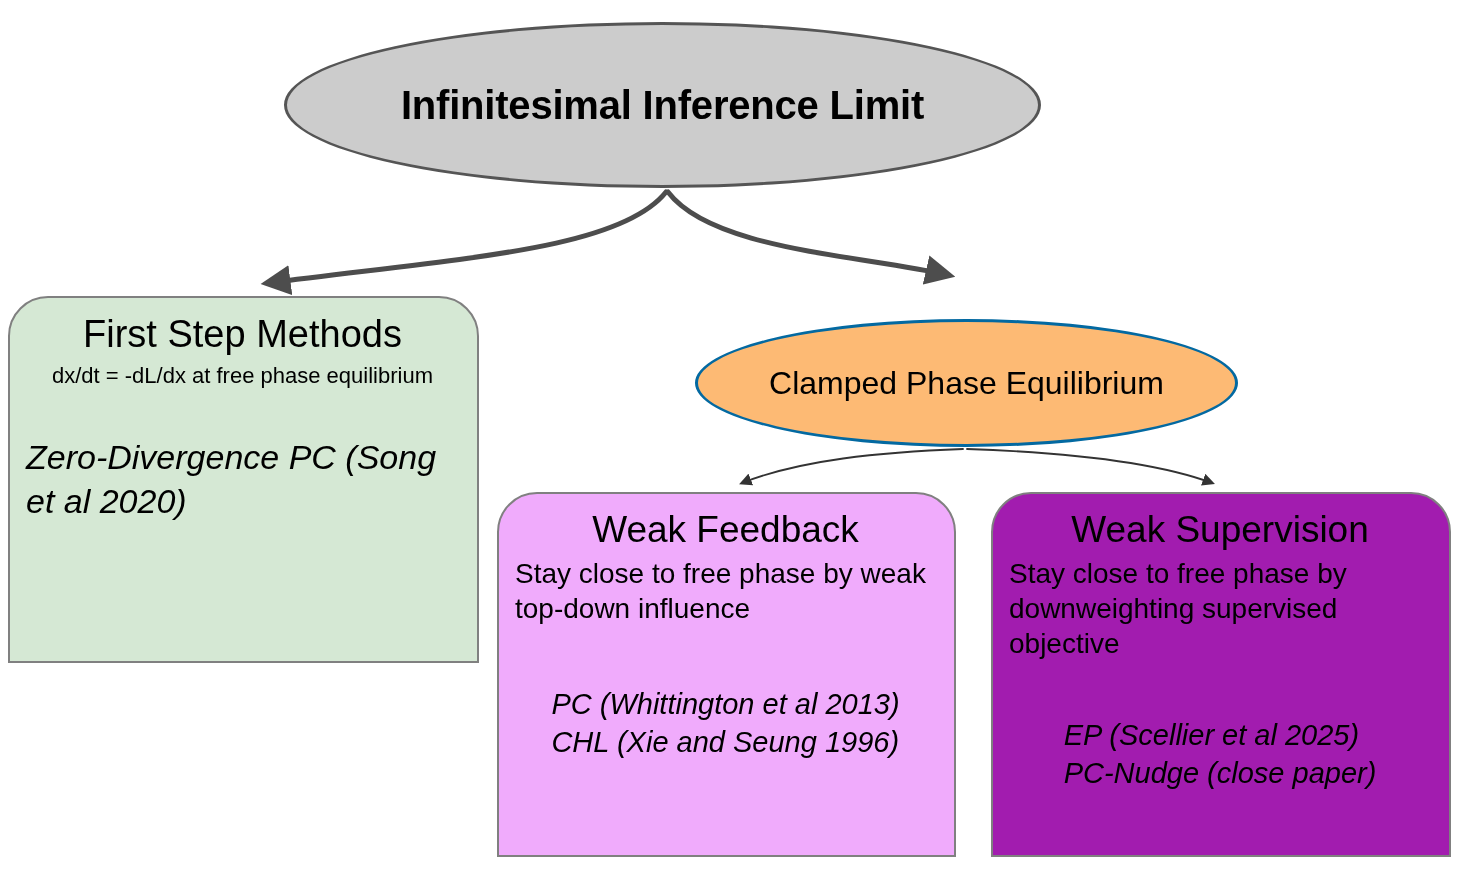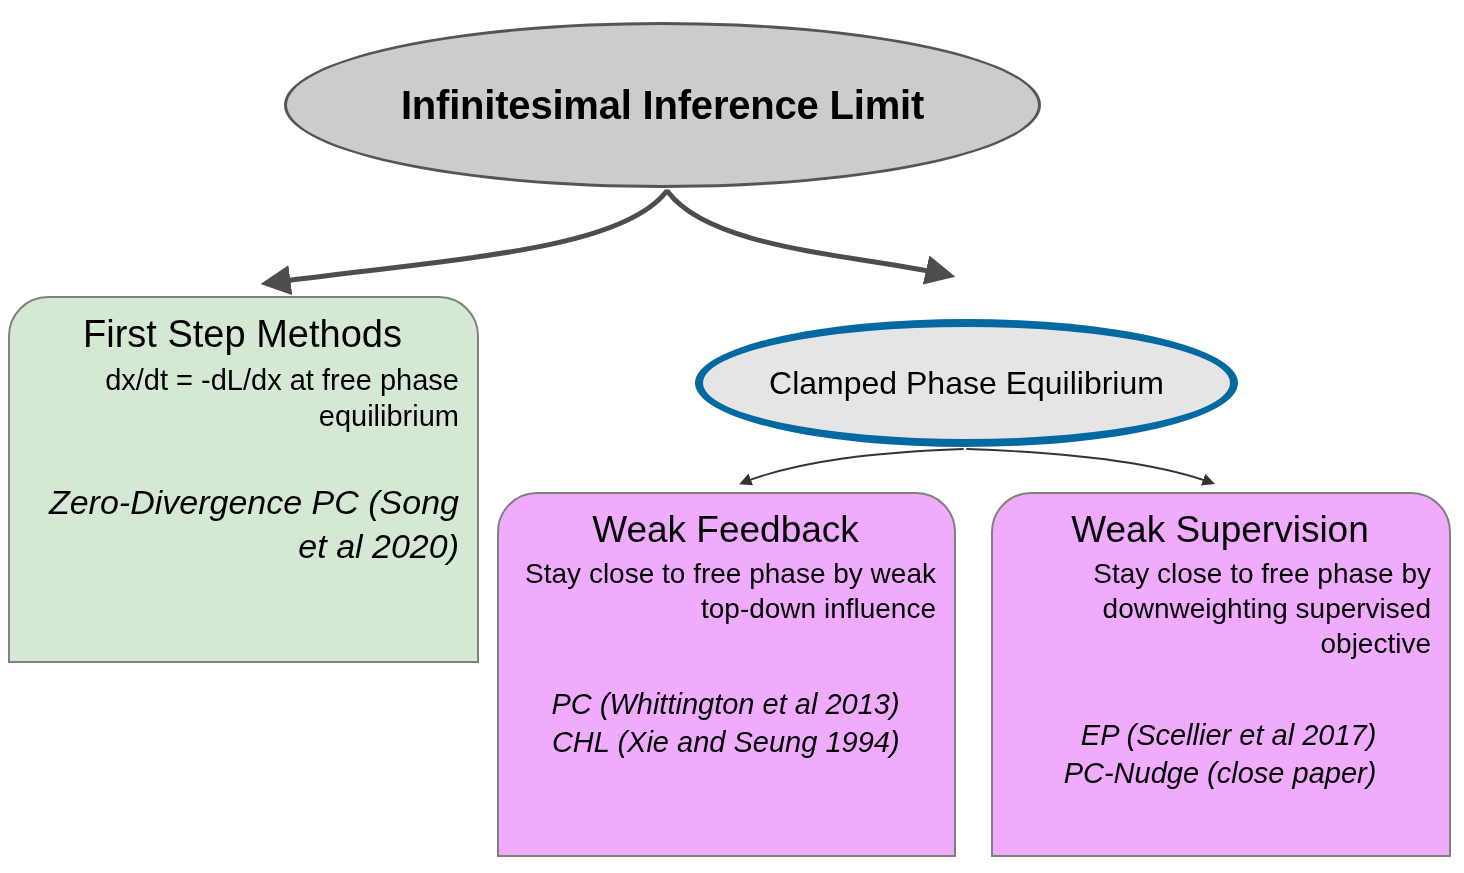--- a/index.html
+++ b/index.html
@@ -46,21 +46,21 @@
   .ellipse-node {
     border-radius: 50%;
     justify-content: center;
     text-align: center;
   }
 
   .box-node {
     
     border-radius: 40px 40px 0 0;
     padding: 14px 18px 0 16px;
-    text-align: right;
+    text-align: left;
   }
 
   
   #node-root {
     left: 284px;
     top: 22px;
     width: 757px;
     height: 166px;
     background: #cccccc;
     border: 3px solid #555555;
@@ -70,22 +70,22 @@
     font-weight: bold;
     line-height: 1.15;
     letter-spacing: -0.2px;
   }
 
   #node-clamped {
     left: 695px;
     top: 319px;
     width: 543px;
     height: 128px;
-    background: #e5e5e5;
-    border: 8px solid #0369a1;
+    background: #fdba74;
+    border: 3px solid #0369a1;
     align-items: center;
   }
   #node-clamped .node-title {
     font-size: 32px;
     font-weight: normal;
     line-height: 1.2;
   }
 
   #node-first-step {
     left: 8px;
@@ -104,21 +104,21 @@
     height: 365px;
     background: #f0abfc;
     border: 2px solid #808080;
   }
 
   #node-weak-supervision {
     left: 991px;
     top: 492px;
     width: 460px;
     height: 365px;
-    background: #f0abfc;
+    background: #a21caf;
     border: 2px solid #808080;
   }
 
   .box-node .node-title {
     font-size: 37px;
     font-weight: normal;
     line-height: 1.2;
     margin-bottom: 4px;
     white-space: nowrap;
   }
@@ -128,21 +128,21 @@
     line-height: 1.25;
   }
   .box-node .node-refs {
     font-size: 29px;
     font-style: italic;
     line-height: 1.3;
     margin-top: 52px;
   }
 
   #node-first-step .node-title { font-size: 38px; }
-  #node-first-step .node-desc { font-size: 29px; }
+  #node-first-step .node-desc { font-size: 22px; }
   #node-first-step .node-refs { margin-top: 46px; font-size: 34px; }
 
   #node-weak-feedback .node-refs { margin-top: 60px; }
   #node-weak-supervision .node-refs { margin-top: 56px; }
 
   .ref-line { display: block; }
 </style>
 </head>
 <body>
 
@@ -181,26 +181,26 @@
 
   <div class="node ellipse-node" id="node-clamped">
     <div class="node-title">Clamped Phase Equilibrium</div>
   </div>
 
   <div class="node box-node" id="node-weak-feedback">
     <div class="node-title">Weak Feedback</div>
     <div class="node-desc">Stay close to free phase by weak top-down influence</div>
     <div class="node-refs">
       <span class="ref-line">PC (Whittington et al 2013)</span>
-      <span class="ref-line">CHL (Xie and Seung 1994)</span>
+      <span class="ref-line">CHL (Xie and Seung 1996)</span>
     </div>
   </div>
 
   <div class="node box-node" id="node-weak-supervision">
     <div class="node-title">Weak Supervision</div>
     <div class="node-desc">Stay close to free phase by downweighting supervised objective</div>
     <div class="node-refs">
-      <span class="ref-line">EP (Scellier et al 2017)</span>
+      <span class="ref-line">EP (Scellier et al 2025)</span>
       <span class="ref-line">PC-Nudge (close paper)</span>
     </div>
   </div>
 
 </div>
 
 </body></html>

